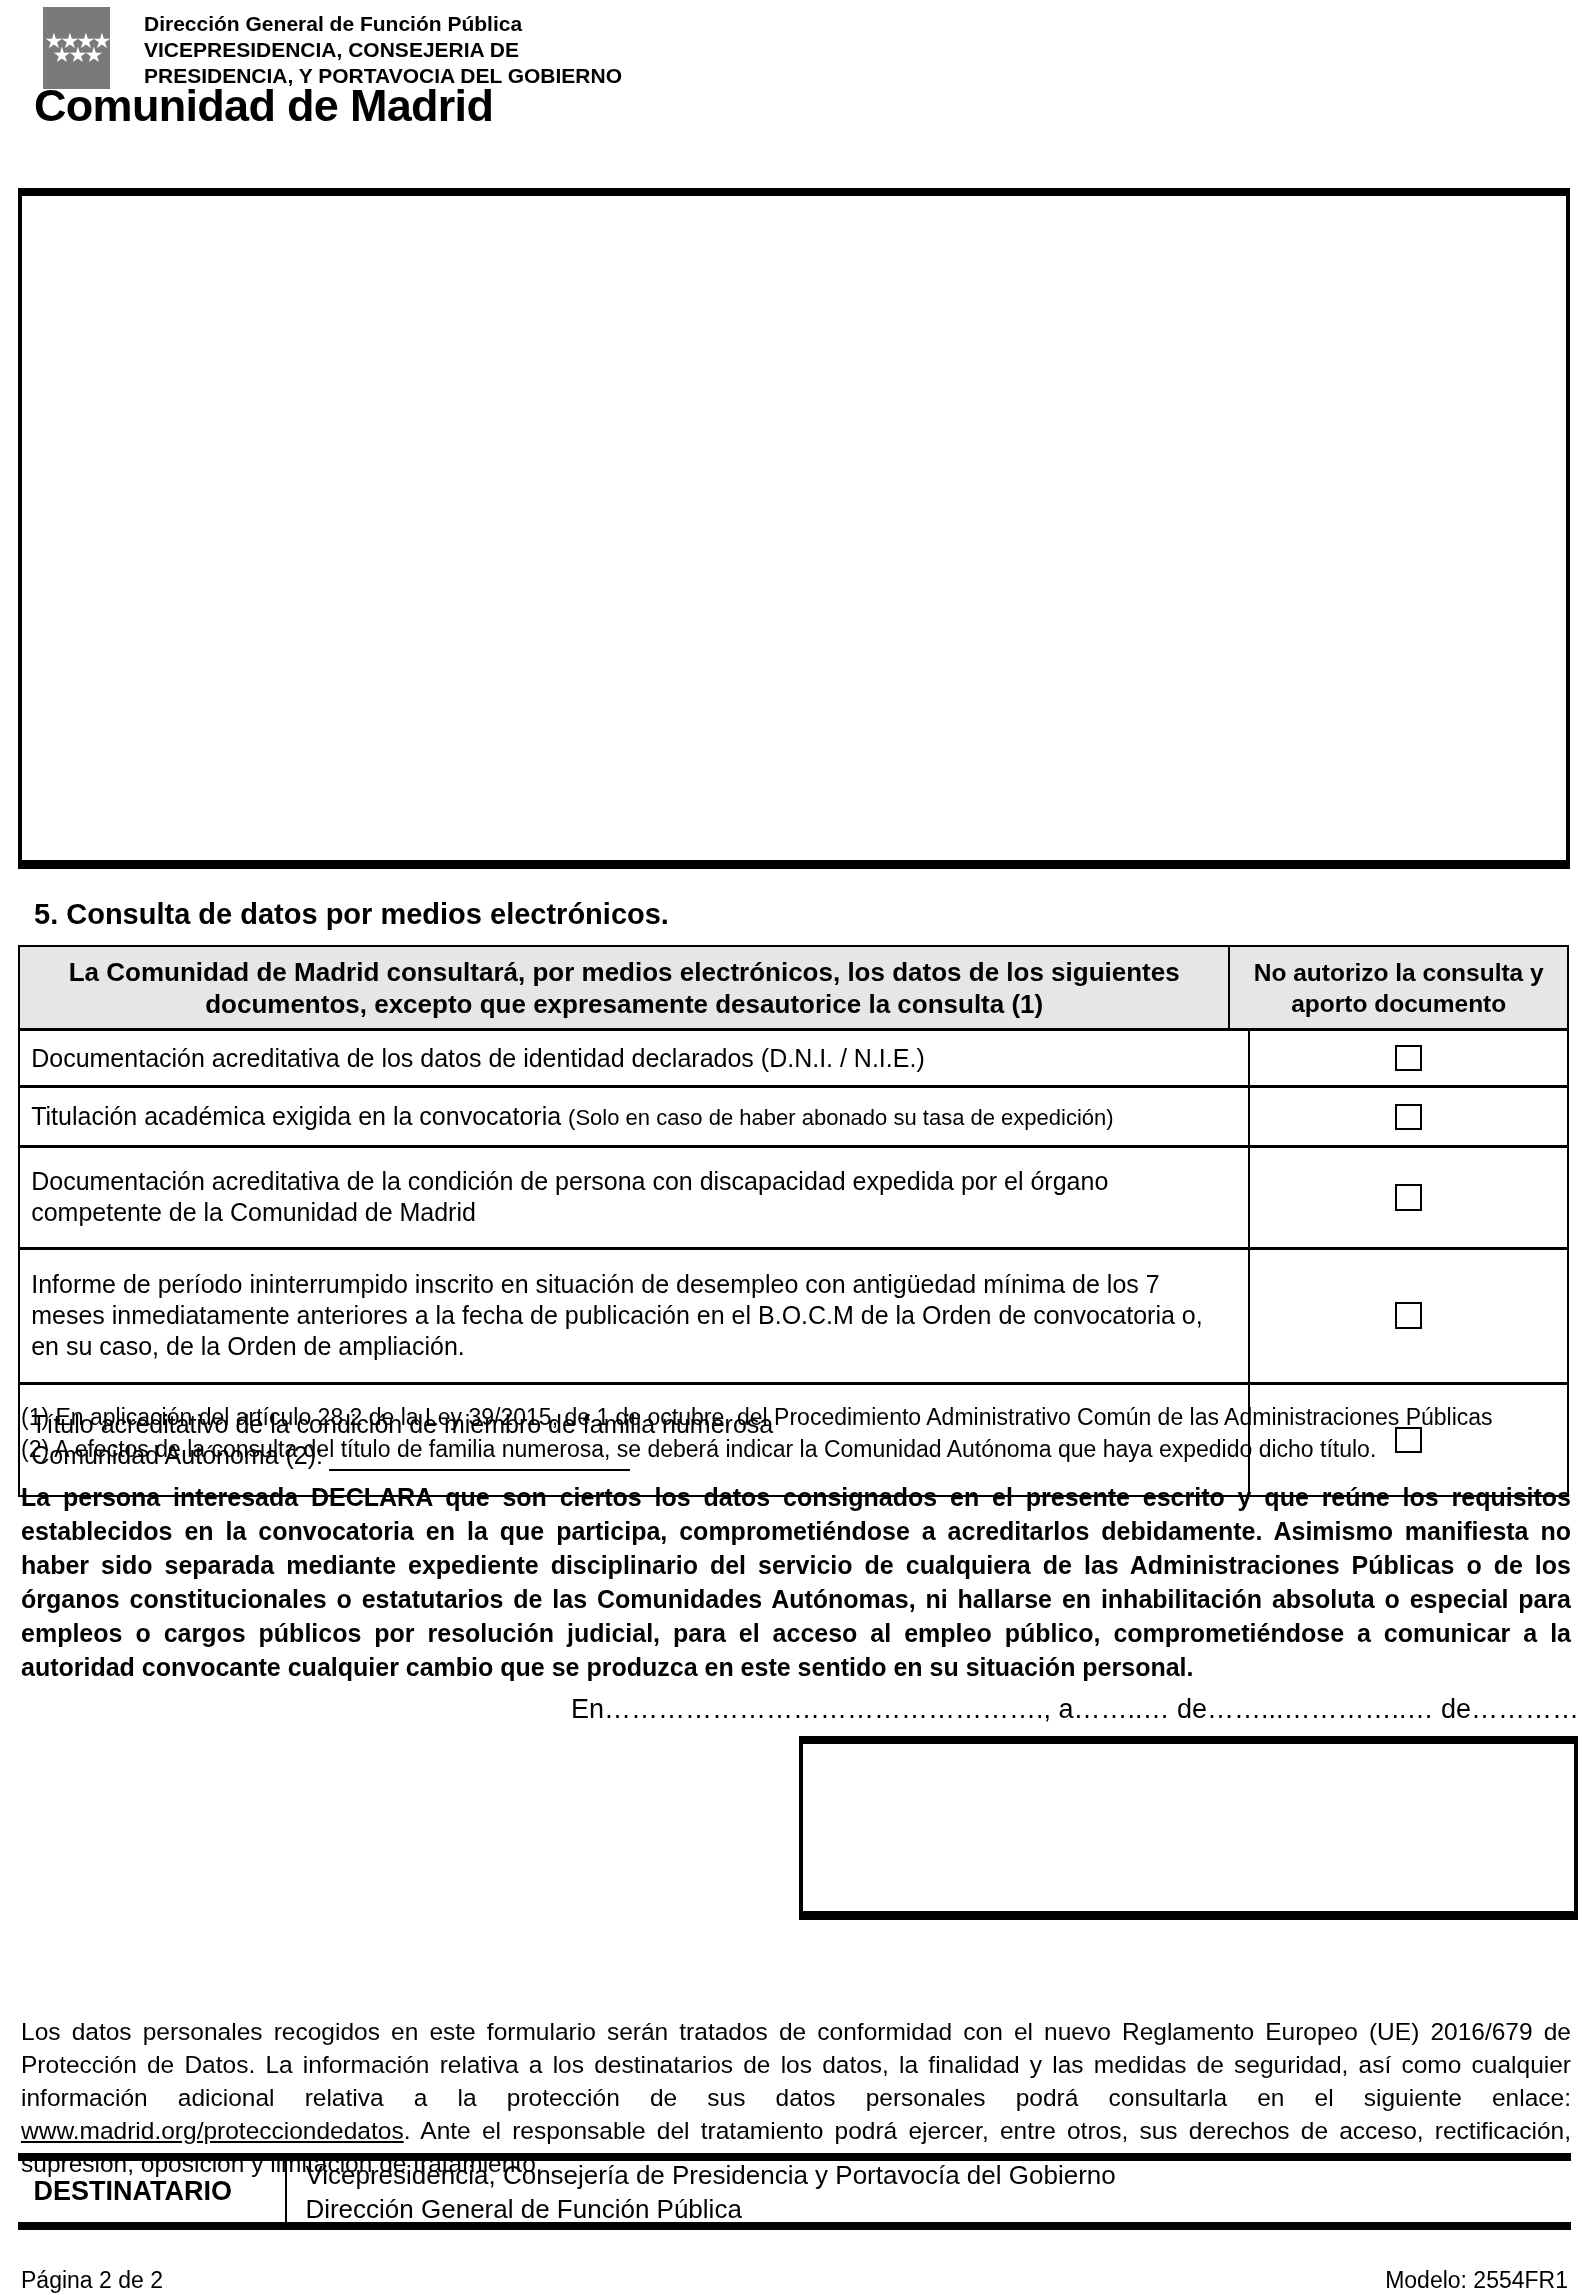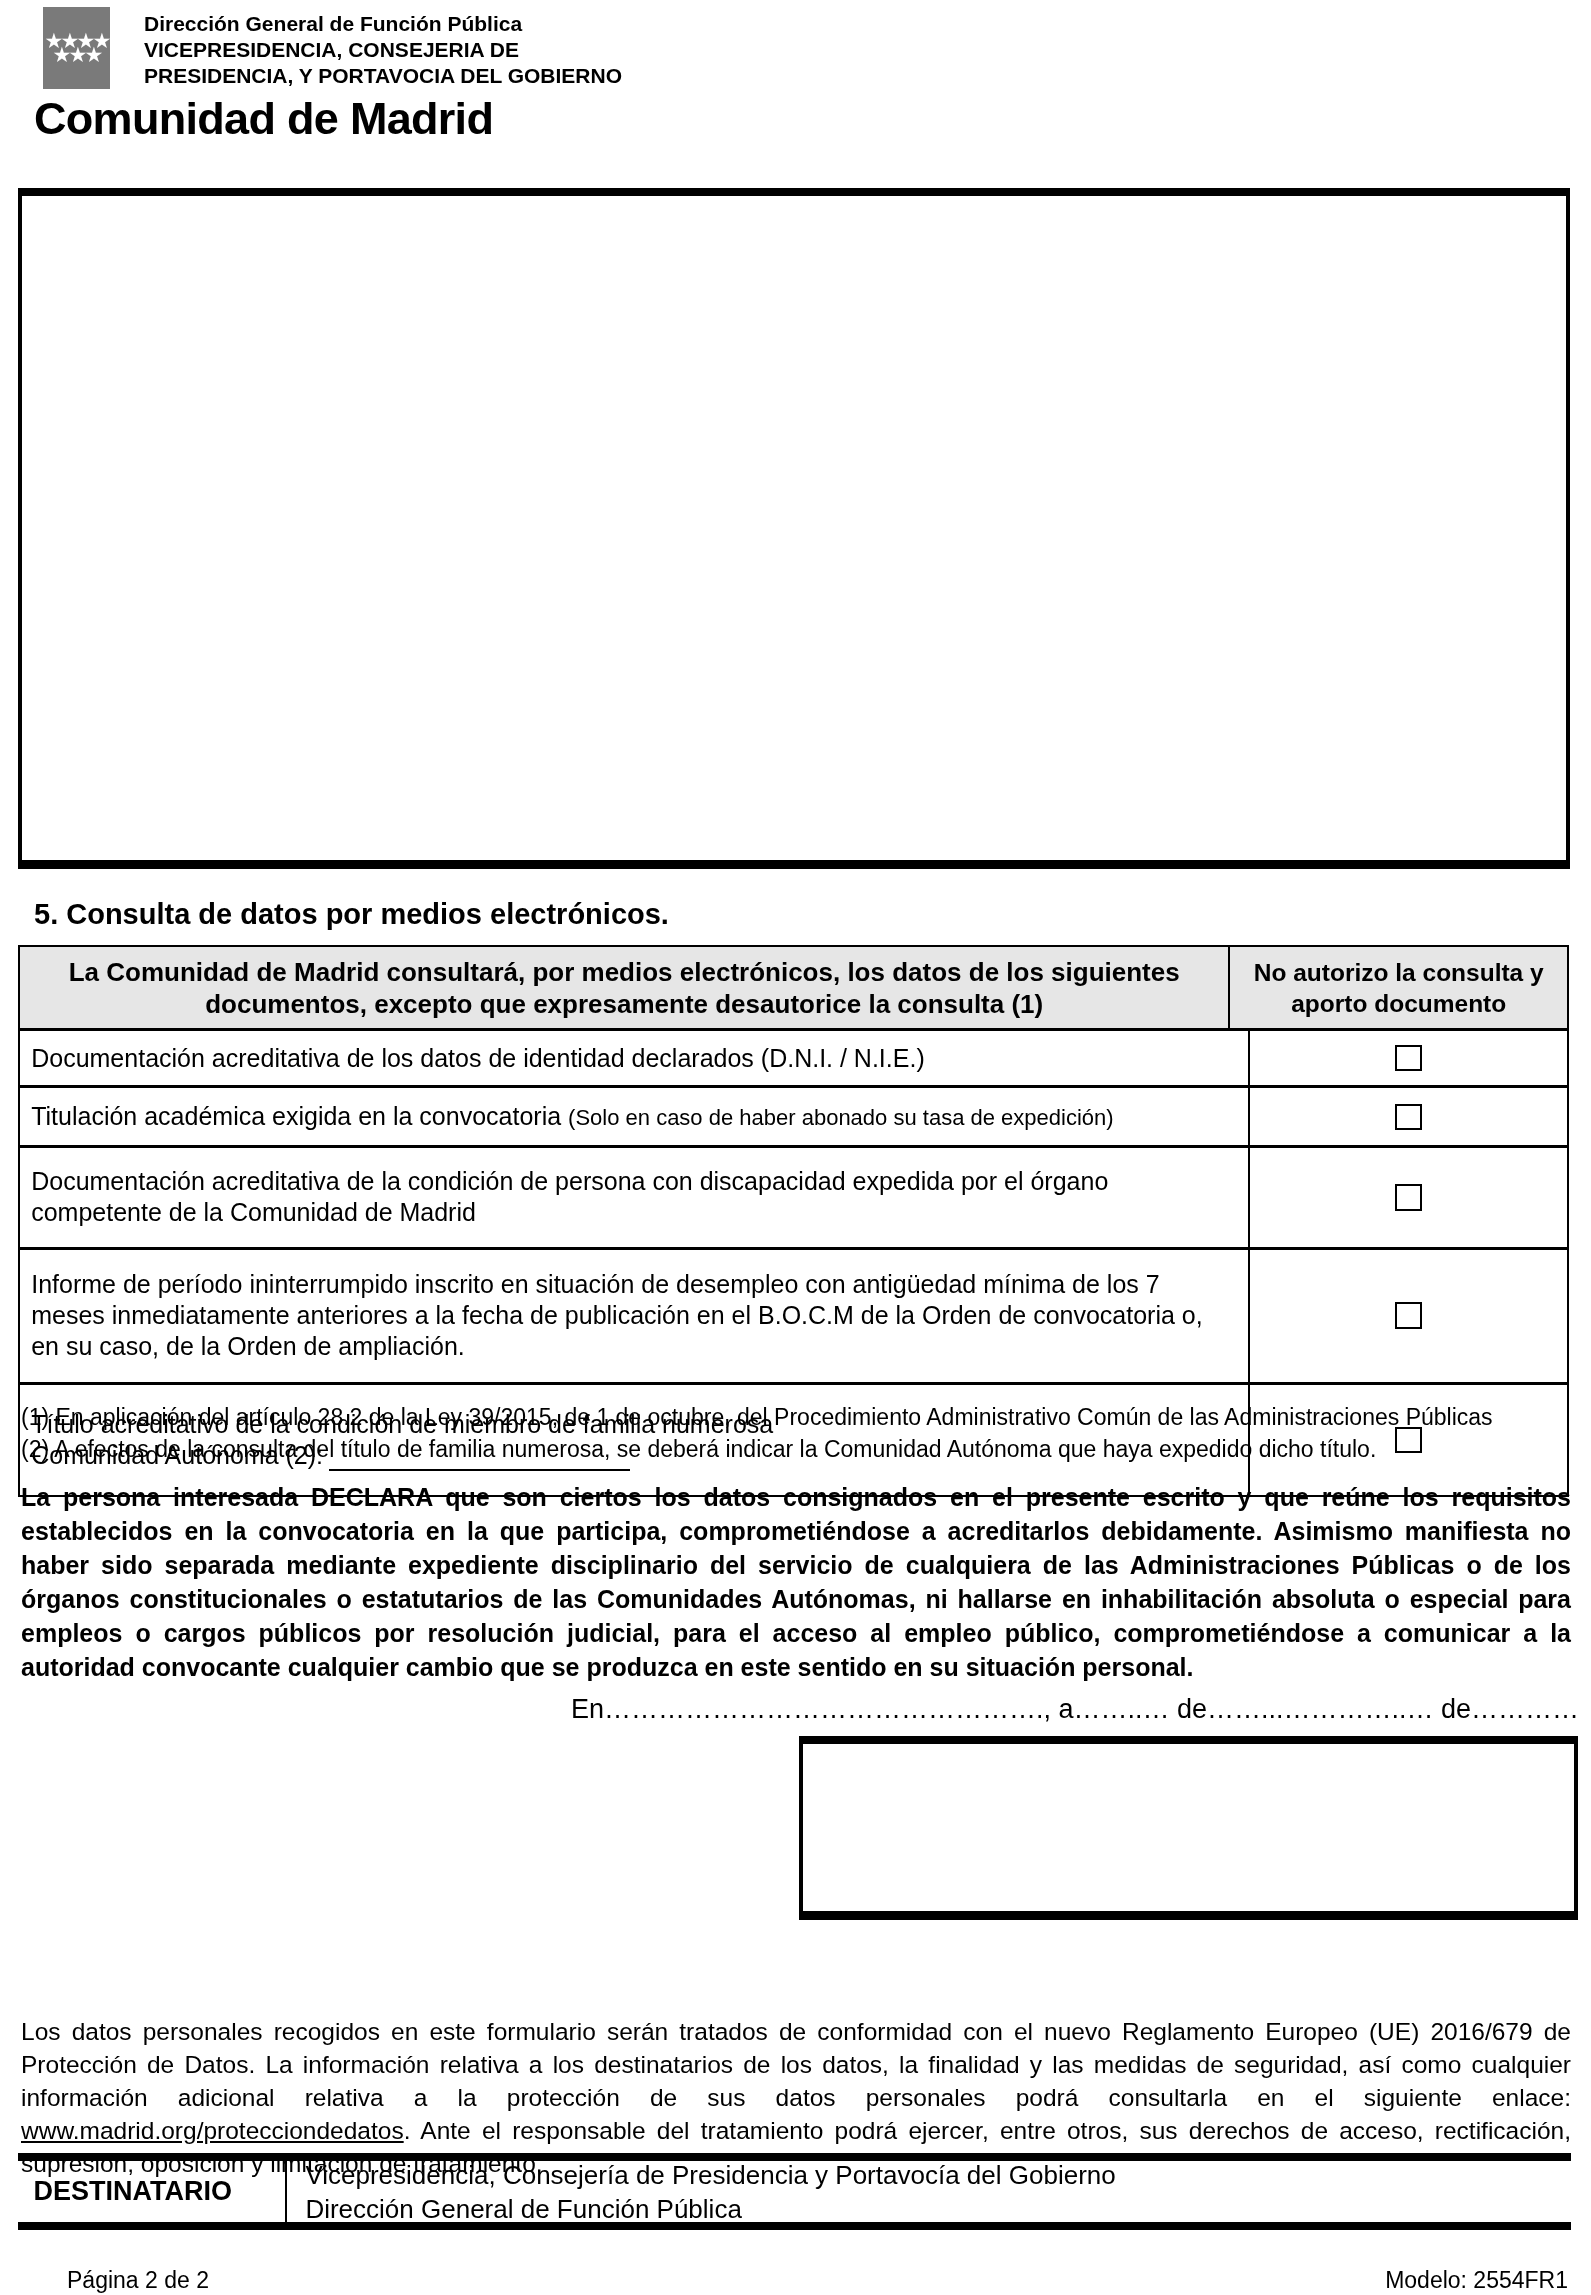--- a/index.html
+++ b/index.html
@@ -19,21 +19,21 @@
     background:#7a7a7a;
     display:flex; flex-direction:column; align-items:center; justify-content:center;
   }
   .flag .stars-top { color:#fff; font-size:21px; letter-spacing:-2.8px; line-height:18px; }
   .flag .stars-bottom { color:#fff; font-size:21px; letter-spacing:-2.8px; line-height:18px; margin-top:-4.2px; }
   .dept {
     position:absolute; left:144px; top:11.2px;
     font-size:21px; font-weight:bold; line-height:26px;
   }
   .brand {
-    position:absolute; left:34px; top:93px;
+    position:absolute; left:34px; top:80px;
     font-size:45px; font-weight:bold; letter-spacing:-0.7px;
   }
 
   
   .empty-box {
     position:absolute; left:18px; top:188px;
     width:1544px; height:664px;
     border:4.9px solid #000;
     border-top-width:8.4px; border-bottom-width:9.8px;
     background:#fff;
@@ -148,21 +148,21 @@
     font-size:27px; font-weight:bold;
   }
   .dest-body {
     flex:1;
     display:flex; flex-direction:column; justify-content:center;
     padding-left:18px;
     font-size:26px; line-height:34px;
   }
 
   
-  .footer-page { position:absolute; left:21px; top:2267px; font-size:23px;margin-left:46px; }
+  .footer-page { position:absolute; left:21px; top:2267px; font-size:23px; }
   .footer-model { position:absolute; right:24px; top:2267px; font-size:23px; }
 </style>
 </head>
 <body>
 
 <div class="page">
 
   <div class="flag">
     <div class="stars-top">★★★★</div>
     <div class="stars-bottom">★★★</div>

